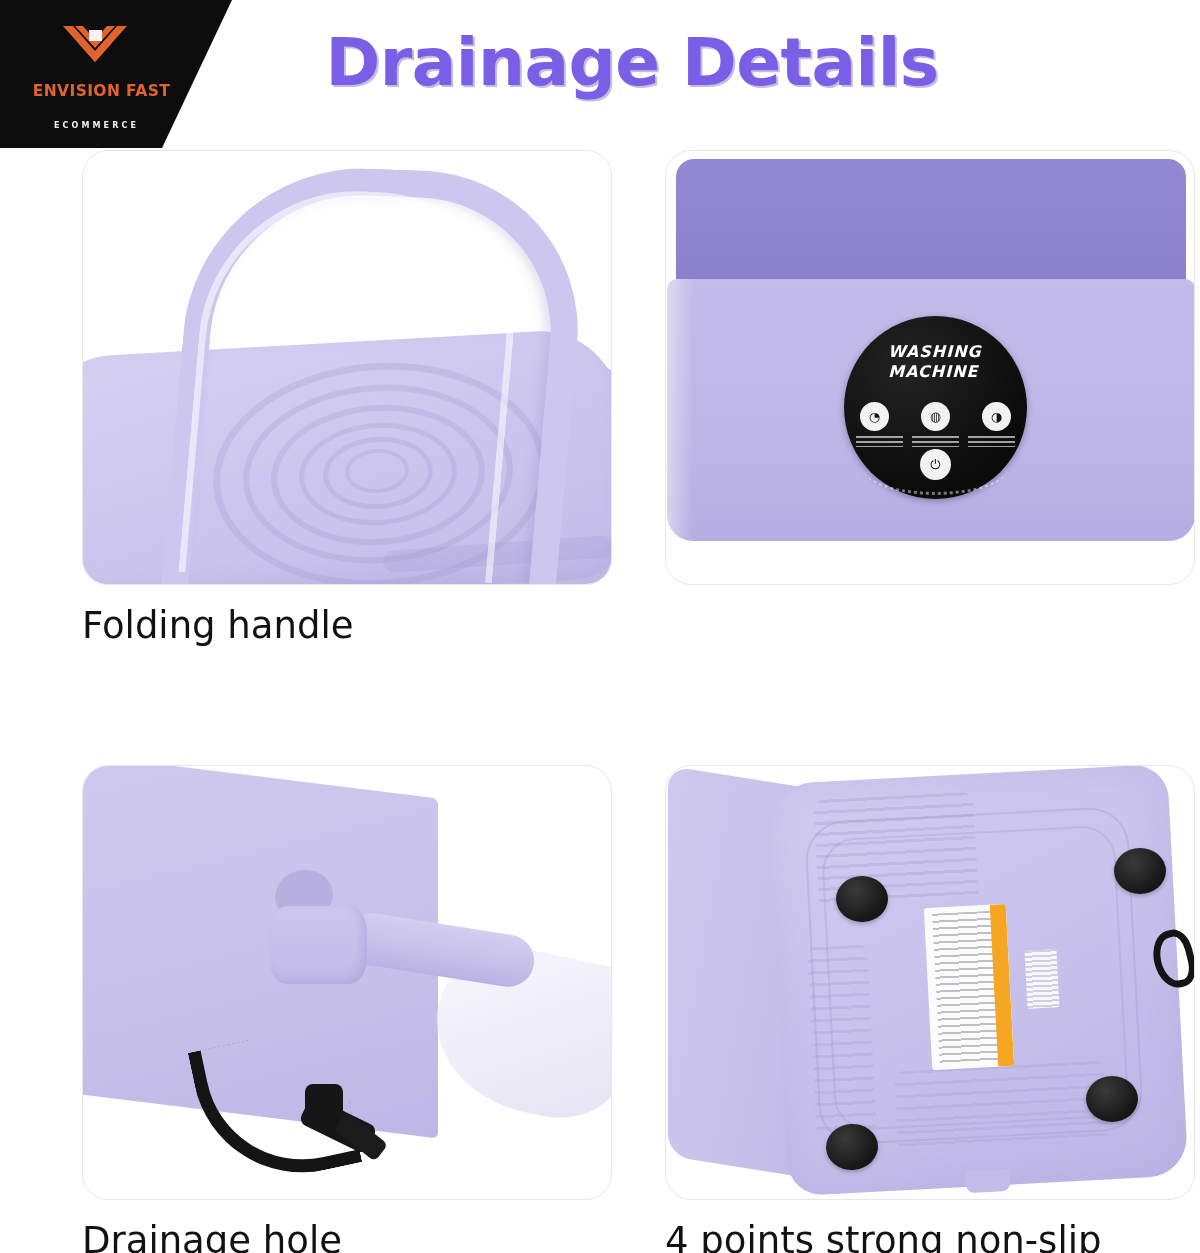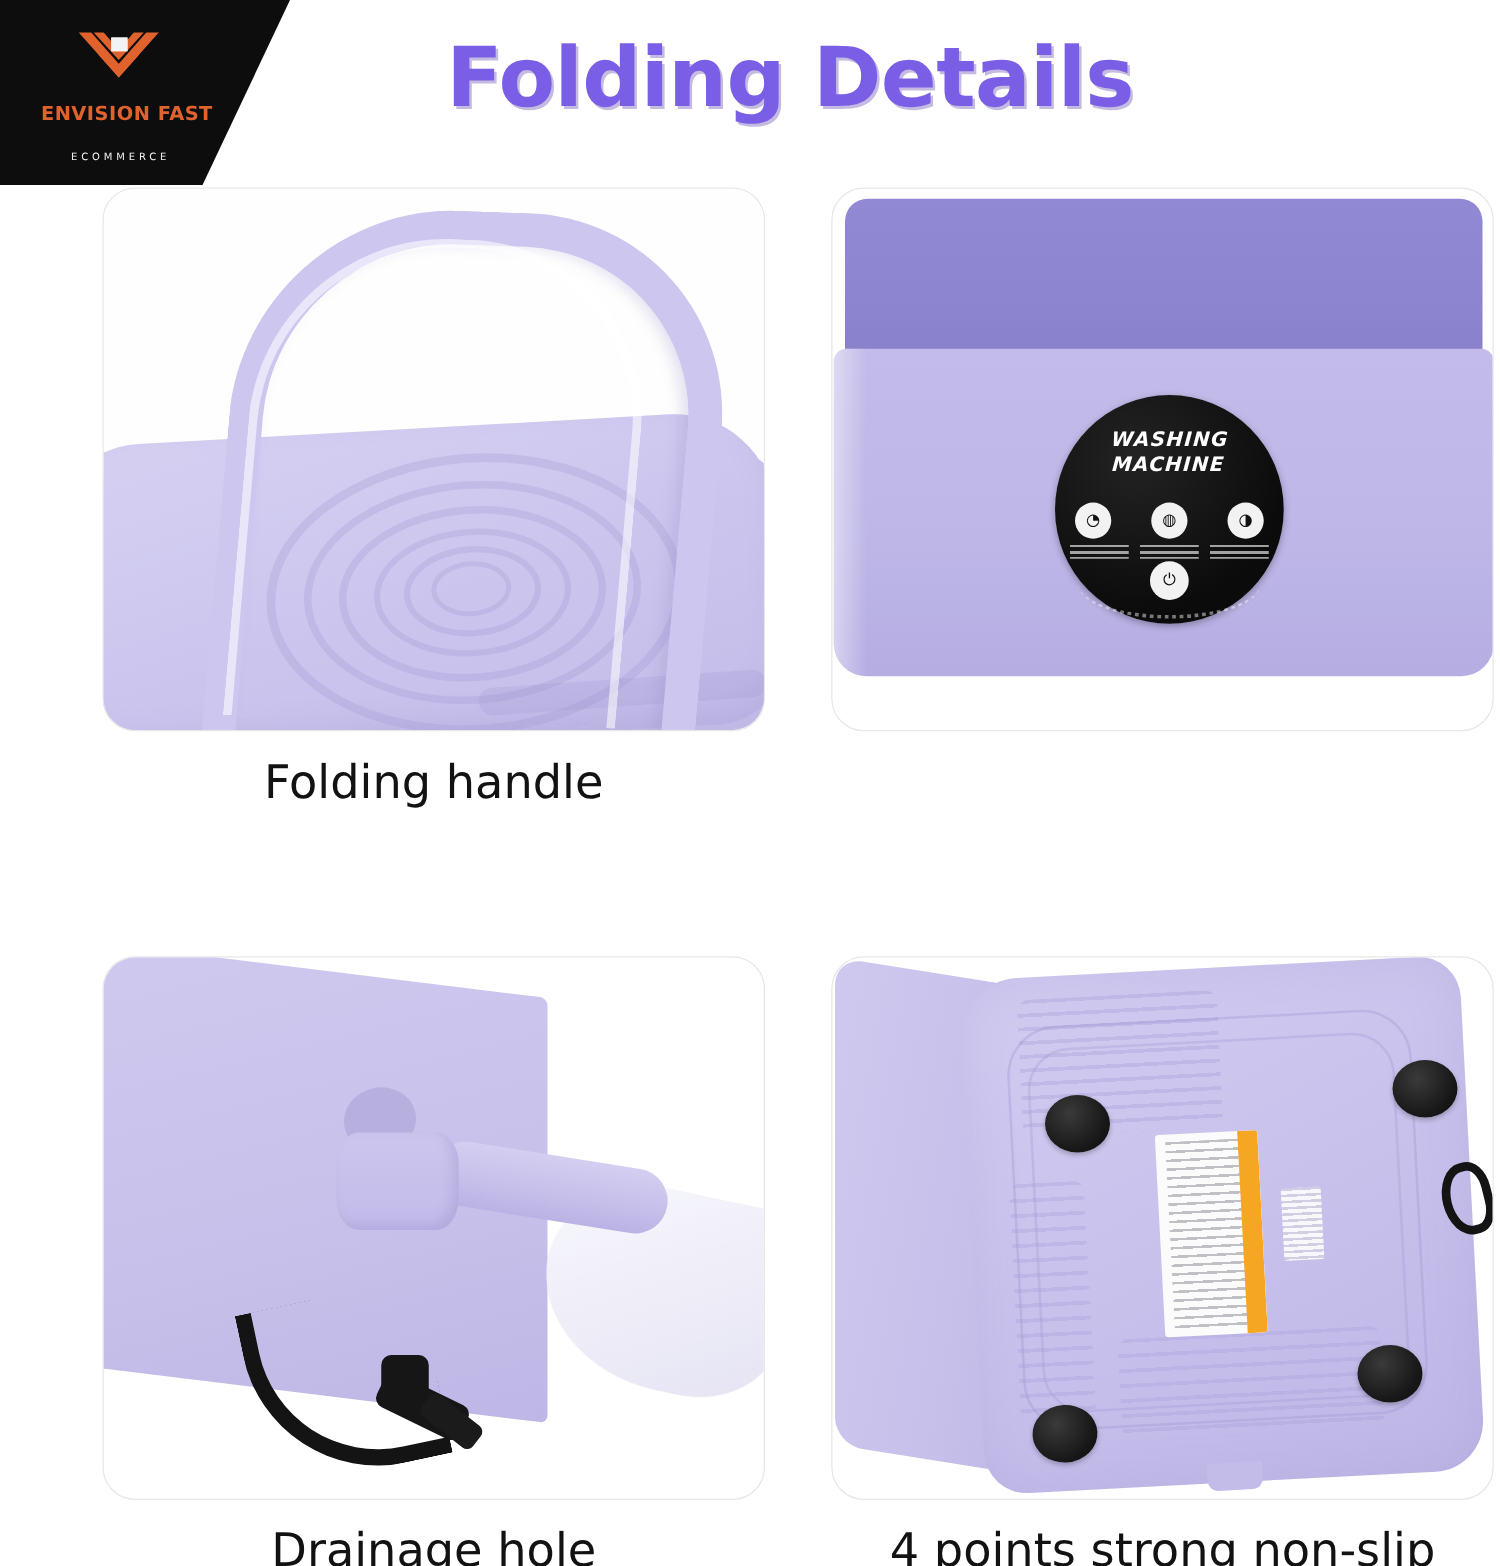--- a/index.html
+++ b/index.html
@@ -51,21 +51,21 @@
     font-weight: bold;
     font-size: 15.5px;
     letter-spacing: 0.4px;
     line-height: 1;
     white-space: nowrap;
     margin-left: 13px;
   }
   .brand-sub {
     color: #f2f2f2;
     font-family: "DejaVu Sans", sans-serif;
-    font-weight: normal;
+    font-weight: bold;
     font-size: 8px;
     letter-spacing: 3.1px;
     line-height: 1;
     margin-top: 22px;
     white-space: nowrap;
     padding-left: 3px;
   }
 
   
   .page-title {
@@ -103,21 +103,20 @@
     height: 435px;
     border: 1px solid #e7e7e7;
     border-radius: 26px;
     background: #ffffff;
     position: relative;
     overflow: hidden;
     box-sizing: border-box;
   }
   .caption {
     margin-top: 19px;
-    text-align: center;
     font-family: "DejaVu Sans", sans-serif;
     font-weight: 400;
     font-size: 37px;
     line-height: 1.17;
     color: #121212;
     white-space: pre-line;
   }
   .caption-wide { font-size: 36px; }
 
   
@@ -569,21 +568,21 @@
         <path d="M20 22 L36 40 L52 22 L44 22 L36 31 L28 22 Z" fill="#e0632e"></path>
         <rect x="30" y="8" width="13" height="11" fill="#f3f3f3"></rect>
         <path d="M30 8 L43 8 L43 19 L30 19 Z" fill="#f3f3f3"></path>
       </svg>
     </div>
     <div class="brand-name">ENVISION FAST</div>
     <div class="brand-sub">ECOMMERCE</div>
   </div>
 </div>
 
-<div class="page-title">Folding Details</div>
+<div class="page-title">Drainage Details</div>
 
 <div class="grid">
 
   <div class="cell">
     <div class="photo-card">
       <div class="ph1-bg"></div>
       <div class="ph1-body"></div>
       <div class="ph1-lid"></div>
       <div class="ph1-ringwrap">
         <div class="ring" style="left:0;top:0;width:320px;height:210px;border-width:7px;"></div>

